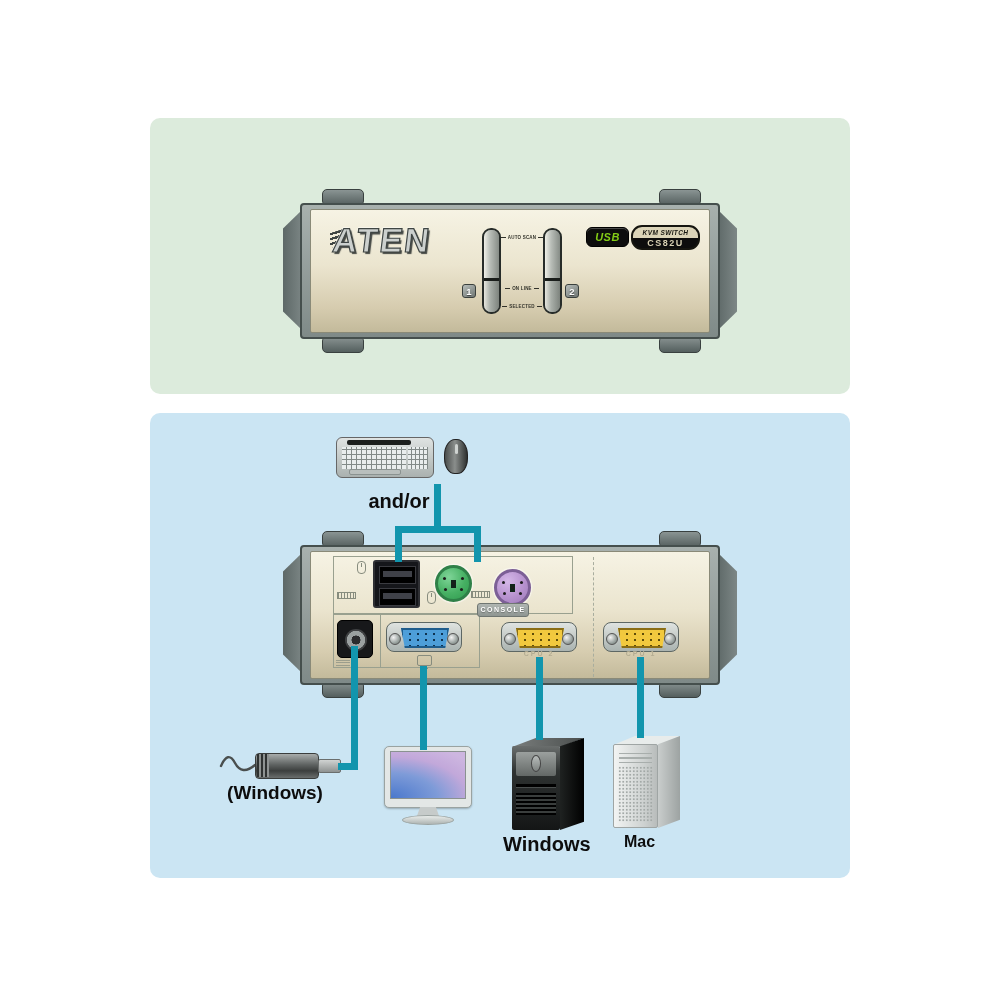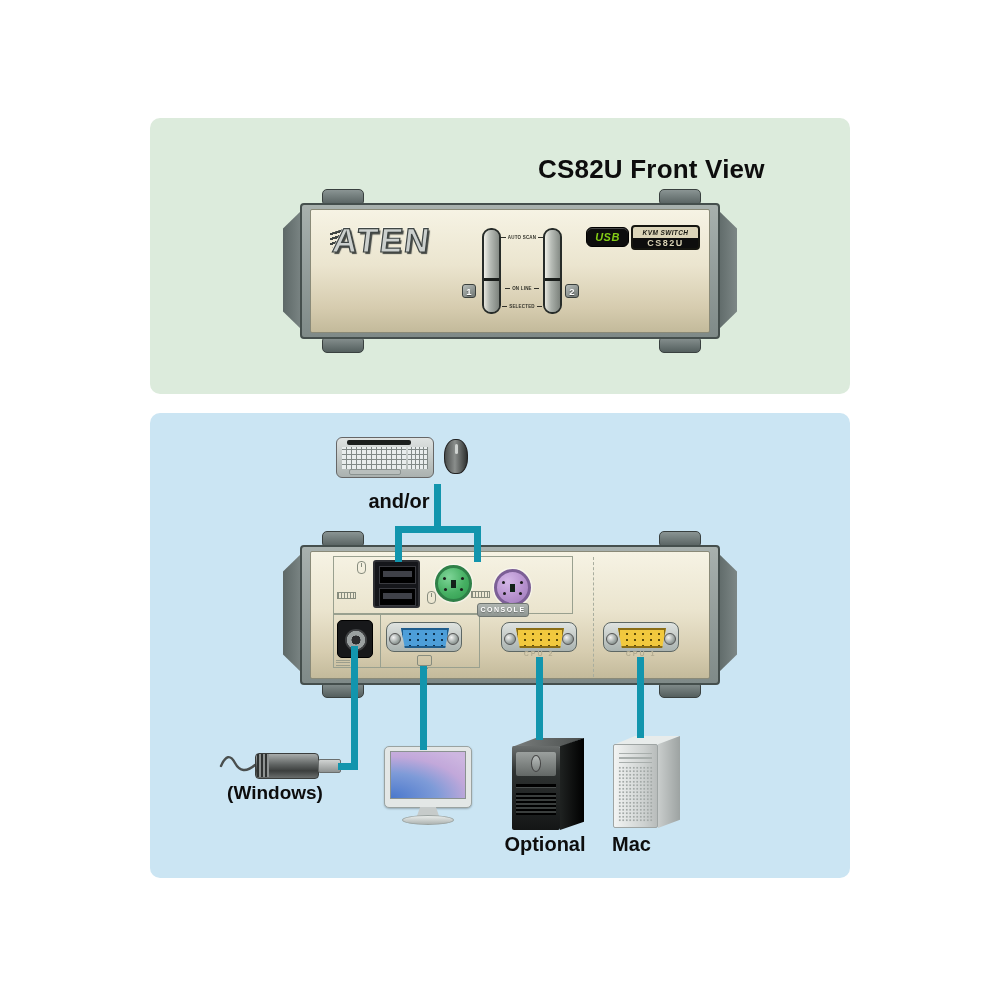--- a/index.html
+++ b/index.html
@@ -45,21 +45,21 @@
   .led-row i{display:block;width:5px;height:1px;background:#32322a;}
   #led-row-1{top:233px;} #led-row-2{top:284px;} #led-row-3{top:302px;}
   .num-badge{width:14px;height:14px;border-radius:3px;border:1px solid #3a403d;
      background:linear-gradient(145deg,#b8bebb,#6f7673);color:#fff;font-size:9.5px;font-weight:bold;
      display:flex;align-items:center;justify-content:center;text-shadow:0 1px 1px #0008;}
   #badge1{left:462px;top:284px;} #badge2{left:565px;top:284px;}
   #usb-badge{left:586px;top:227px;width:43px;height:20px;background:#0d0d0d;border:1px solid #000;
      border-radius:6px;color:#84cc16;font-weight:900;font-style:italic;font-size:11px;
      display:flex;align-items:center;justify-content:center;letter-spacing:.5px;
      box-shadow:inset 0 1px 0 rgba(255,255,255,.25);}
-  #model-badge{left:631px;top:225px;width:69px;height:25px;border:2px solid #15150f;border-radius:4px;
+  #model-badge{left:631px;top:225px;width:69px;height:25px;border:2px solid #15150f;border-radius:11px;
      overflow:hidden;background:#0d0d0d;}
   #model-line1{height:11px;background:#dbd4b8;color:#15150f;font-size:6.5px;font-weight:900;font-style:italic;
      letter-spacing:.4px;text-align:center;line-height:11px;}
   #model-line2{height:10px;color:#d8d1b3;font-size:9px;font-weight:800;letter-spacing:1.5px;
      text-align:center;line-height:10px;}
 
   
   .outline-box{border:1px solid #99a08f;}
   #console-box-a{left:333px;top:556px;width:240px;height:58px;}
   #console-box-b{left:333px;top:614px;width:147px;height:54px;}
@@ -180,29 +180,28 @@
   #mac-top{left:613px;top:736px;width:67px;height:9px;clip-path:polygon(0 100%,67% 100%,100% 0,33% 0);
      background:#e8eceb;}
   #mac-side{left:658px;top:736px;width:22px;height:92px;clip-path:polygon(0 9%,100% 0,100% 91%,0 100%);
      background:linear-gradient(90deg,#c9cdcc,#9da3a2);}
   #mac-front{left:613px;top:744px;width:45px;height:84px;border:1px solid #9fa5a4;border-radius:2px;
      background:linear-gradient(90deg,#f2f4f3,#cdd1d0 70%,#b8bcbb);}
   #mac-slots{left:619px;top:750px;width:33px;height:13px;
      background:repeating-linear-gradient(0deg,#a8aeac 0 1.5px,transparent 1.5px 4.5px);}
   #mac-grille{left:618px;top:766px;width:35px;height:56px;
      background-image:radial-gradient(#a3a9a7 .9px,transparent 1.1px);background-size:3.5px 3.5px;}
-  #mac-label{left:612px;top:833px;width:55px;font-size:20px;font-weight:800;color:#0d0d0d;}
+  #mac-label{left:612px;top:833px;width:55px;text-align:center;font-size:16px;font-weight:800;color:#0d0d0d;}
 </style>
 </head>
 <body>
 
 <div id="canvas">
 
   <div class="abs" id="panel-front"></div>
-  <div class="abs view-title" id="front-title">CS82U Front View</div>
 
   <div class="abs foot" style="left:322px;top:189px;"></div>
   <div class="abs foot" style="left:659px;top:189px;"></div>
   <div class="abs foot" style="left:322px;top:336px;"></div>
   <div class="abs foot" style="left:659px;top:336px;"></div>
   <div class="abs cap cap-l" style="left:283px;top:209px;"></div>
   <div class="abs cap cap-r" style="left:717px;top:209px;"></div>
   <div class="abs dev-frame" style="left:300px;top:203px;"></div>
   <div class="abs dev-face" style="left:310px;top:209px;"></div>
 
@@ -337,21 +336,21 @@
   <div class="abs" id="monitor-neck"></div>
   <div class="abs" id="monitor-base"></div>
 
   <div class="abs" id="win-top"></div>
   <div class="abs" id="win-side"></div>
   <div class="abs" id="win-front"></div>
   <div class="abs" id="win-bay"></div>
   <div class="abs" id="win-oval"></div>
   <div class="abs" id="win-slot"></div>
   <div class="abs" id="win-grille"></div>
-  <div class="abs" id="windows-label">Optional</div>
+  <div class="abs" id="windows-label">Windows</div>
 
   <div class="abs" id="mac-top"></div>
   <div class="abs" id="mac-side"></div>
   <div class="abs" id="mac-front"></div>
   <div class="abs" id="mac-slots"></div>
   <div class="abs" id="mac-grille"></div>
   <div class="abs" id="mac-label">Mac</div>
 
 </div>
 

